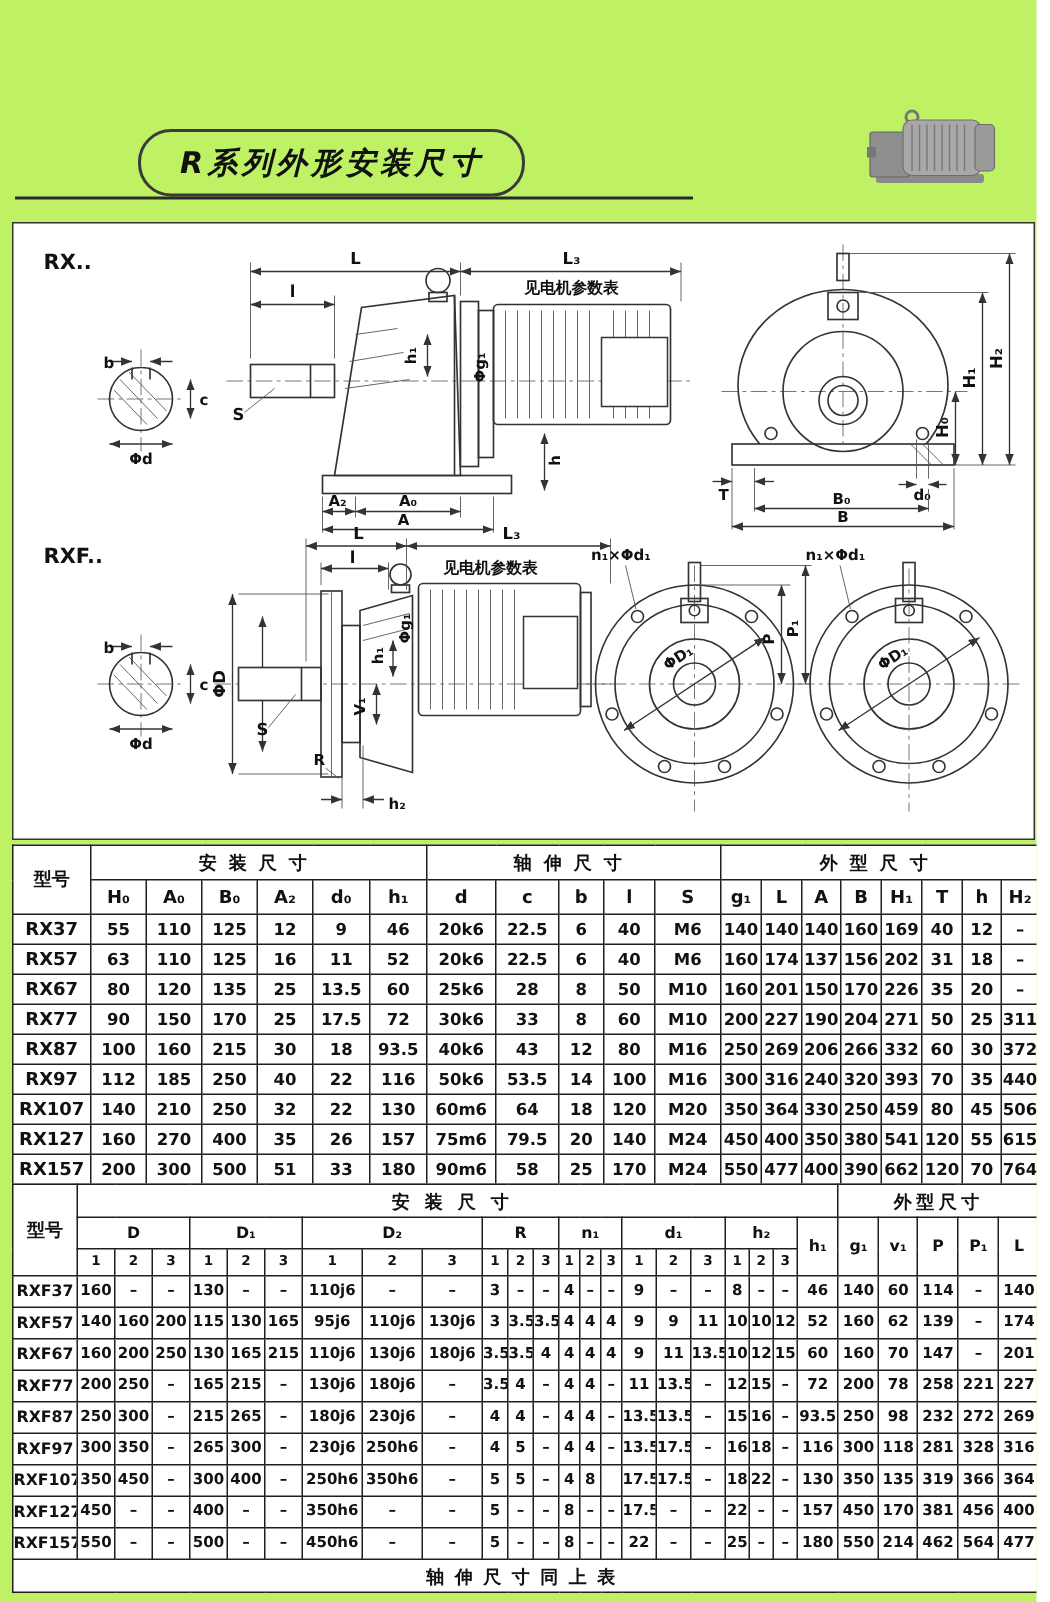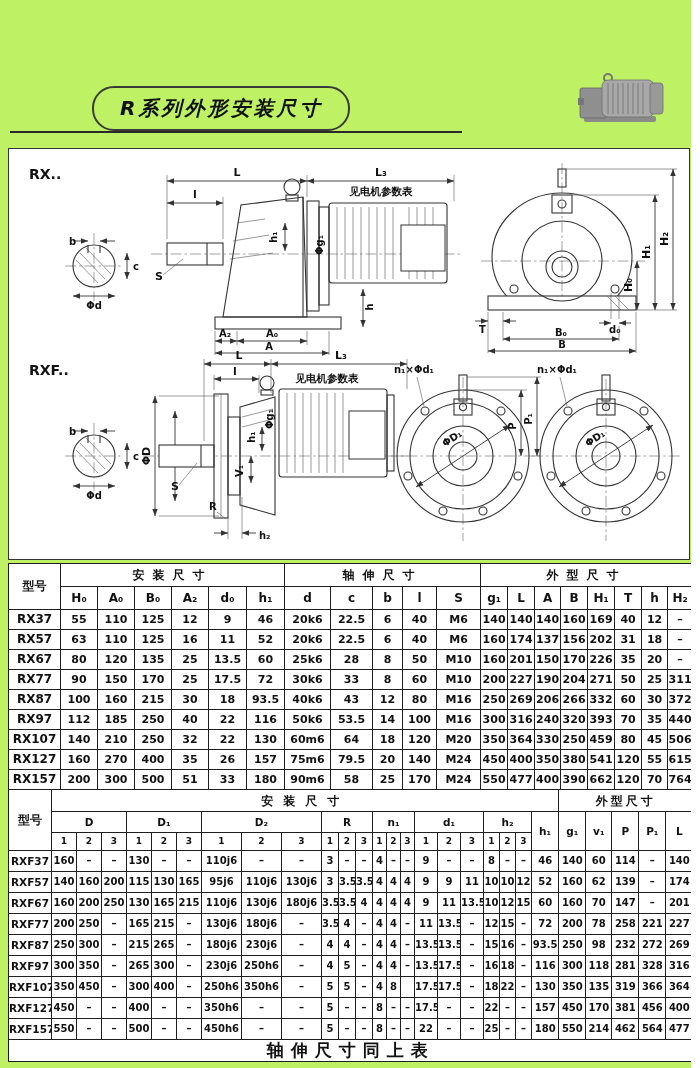--- a/index.html
+++ b/index.html
@@ -19,21 +19,21 @@
   .t1 thead th{font-size:12px;height:22px;}
   .t1 .grp{letter-spacing:8px;}
   .t1 td.mdl{font-size:12px;}
   .t2 th,.t2 td{font-size:10px;height:20px;line-height:1;}
   .t2 thead tr.r1 th{font-size:12px;height:21px;}
   .t2 .grp{letter-spacing:10px;}
   .t2 .grp2{letter-spacing:3px;}
   .t2 thead tr.r2 th{font-size:10.5px;height:20px;}
   .t2 thead tr.r3 th{font-size:9px;height:17px;}
   .t2 td.mdl{font-size:10.5px;}
-  .t2 tfoot td{font-size:17px;letter-spacing:7px;height:21px;}
+  .t2 tfoot td{font-size:12px;letter-spacing:7px;height:21px;}
   svg text{fill:#111;font-family:"DejaVu Sans","Liberation Sans",sans-serif;font-size:11px;font-weight:bold;}
   svg .sm{font-size:10px;}
   svg .note{font-size:10.5px;}
   svg .lbl{font-size:14px;}
   svg .ln{stroke:#333;stroke-width:1.1;fill:none;}
   svg .dim{stroke:#333;stroke-width:0.9;fill:none;}
   svg .thin{stroke:#555;stroke-width:0.6;fill:none;}
   svg .cl{stroke:#666;stroke-width:0.6;fill:none;stroke-dasharray:11 3 2.5 3;}
   svg .wh{fill:#fff;}
 </style>

